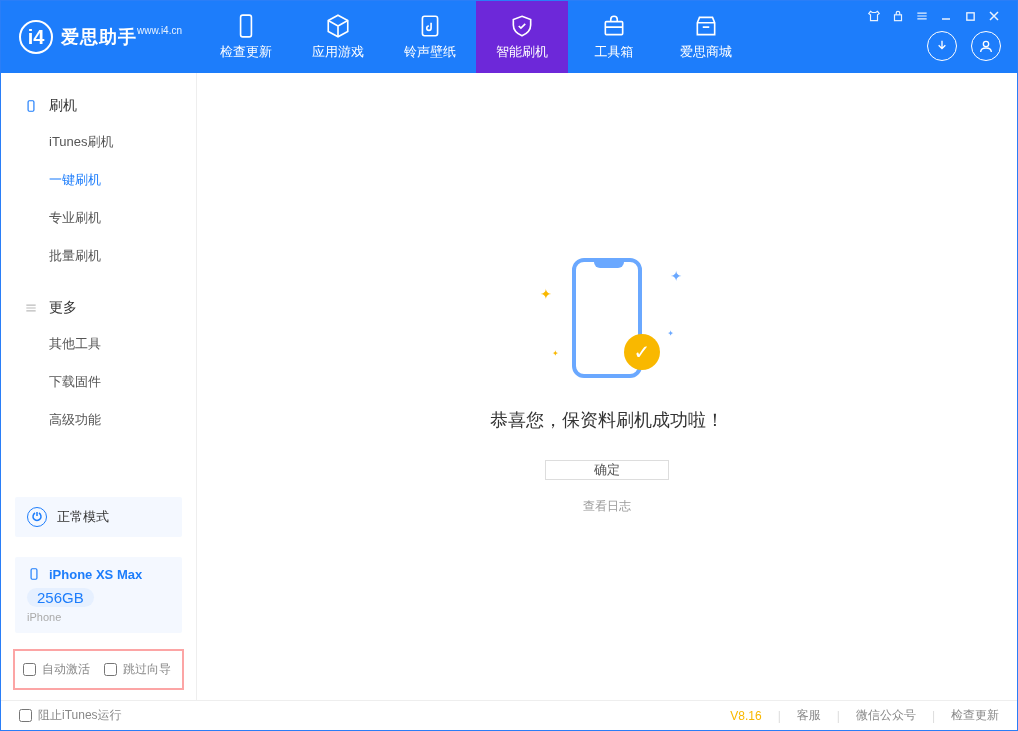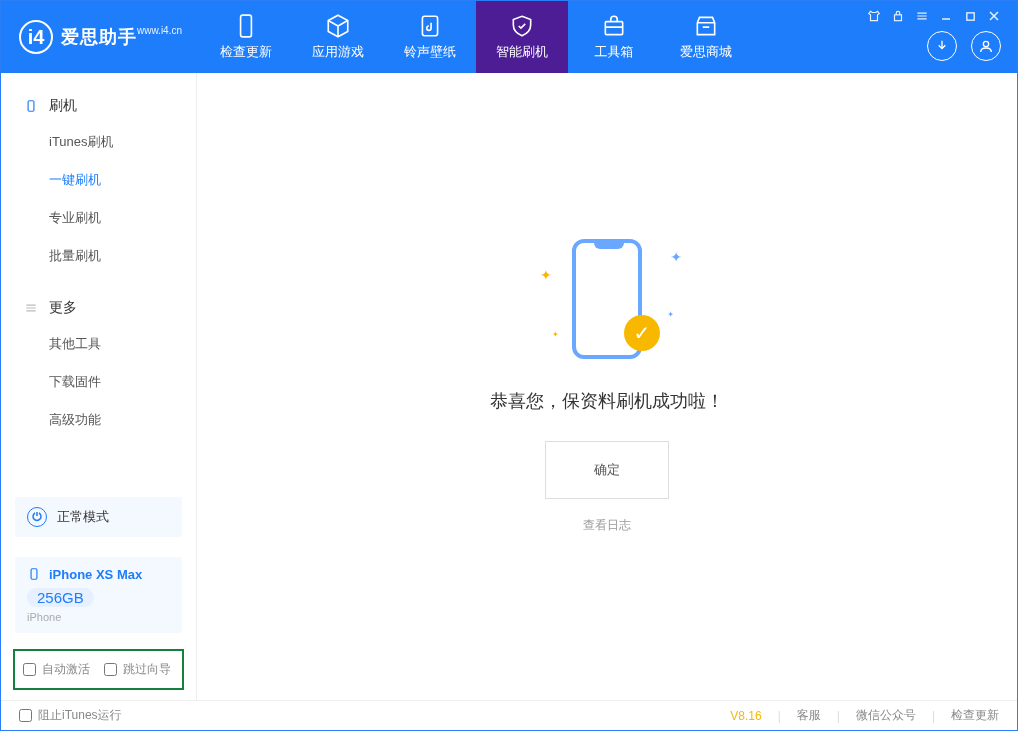--- a/index.html
+++ b/index.html
@@ -9,21 +9,21 @@
 .header { background: #1d7dfb; height: 72px; display: flex; align-items: center; color: #fff; position: relative; }
 .logo-area { display: flex; align-items: center; padding: 0 18px; }
 .logo-circle { width: 34px; height: 34px; border: 2px solid #fff; border-radius: 50%; display: flex; align-items: center; justify-content: center; font-size: 20px; font-weight: bold; margin-right: 8px; }
 .logo-text { display: flex; flex-direction: row; }
 .logo-title { font-size: 18px; font-weight: bold; letter-spacing: 1px; }
 .logo-sub { font-size: 10px; opacity: 0.9; }
 
 .nav-tabs { display: flex; height: 100%; }
 .nav-tab { width: 92px; height: 100%; display: flex; flex-direction: column; align-items: center; justify-content: center; cursor: pointer; font-size: 13px; }
 .nav-tab svg, .nav-tab .nav-icon { width: 26px; height: 26px; margin-bottom: 4px; }
-.nav-tab.active { background: #4c1d95; }
+.nav-tab.active { background: #6d28d9; }
 
 .header-right { position: absolute; right: 16px; top: 0; height: 100%; display: flex; align-items: center; gap: 12px; }
 .header-right .row-top { position: absolute; right: 0; top: 8px; display: flex; gap: 10px; }
 .win-ctrl, .top-icon { width: 14px; height: 14px; display: flex; align-items: center; justify-content: center; cursor: pointer; opacity: 0.9; }
 .header-circles { display: flex; gap: 14px; margin-top: 18px; }
 .circ-btn { width: 30px; height: 30px; border: 1.5px solid #fff; border-radius: 50%; display: flex; align-items: center; justify-content: center; cursor: pointer; }
 
 
 .body { display: flex; height: calc(100% - 72px - 30px); }
 .sidebar { width: 196px; border-right: 1px solid #eee; display: flex; flex-direction: column; }
@@ -33,35 +33,35 @@
 .side-item { padding: 10px 22px 10px 48px; font-size: 13px; color: #555; cursor: pointer; }
 .side-item.active { color: #1d7dfb; }
 
 .device-box { margin: 10px 14px; background: #f4f8ff; border-radius: 2px; padding: 10px 12px; }
 .device-box.mode { display: flex; align-items: center; gap: 10px; color: #333; font-size: 13px; }
 .mode-icon { width: 20px; height: 20px; border-radius: 50%; border: 1.5px solid #1d7dfb; display: flex; align-items: center; justify-content: center; }
 .device-box.device .dname { color: #1d7dfb; font-weight: bold; font-size: 13px; display: flex; gap: 8px; }
 .capacity { display: inline-block; margin-top: 6px; background: #e6f0ff; color: #1d7dfb; border-radius: 10px; padding: 1px 10px; font-size: 15px; }
 .dtype { color: #aaa; font-size: 11px; margin-top: 4px; }
 
-.checkbox-row { border: 2px solid #15803d; margin: 6px 12px 10px; padding: 10px 8px; display: flex; gap: 14px; align-items: center; }
+.checkbox-row { border: 2px solid #fca5a5; margin: 6px 12px 10px; padding: 10px 8px; display: flex; gap: 14px; align-items: center; }
 .chk { display: flex; align-items: center; gap: 6px; font-size: 12px; color: #888; }
 .chk input { width: 13px; height: 13px; }
 
 
 .main { flex: 1; display: flex; flex-direction: column; align-items: center; justify-content: center; }
 .illus { position: relative; width: 150px; height: 130px; margin-bottom: 20px; }
 .phone { position: absolute; left: 40px; top: 0; width: 70px; height: 120px; border: 4px solid #6aa8ff; border-radius: 12px; background: #fff; }
 .phone::before { content: ""; position: absolute; top: -2px; left: 18px; width: 30px; height: 8px; background: #6aa8ff; border-radius: 0 0 6px 6px; }
 .check-badge { position: absolute; right: 22px; bottom: 18px; width: 36px; height: 36px; background: #f9b800; border-radius: 50%; display: flex; align-items: center; justify-content: center; color: #fff; font-size: 20px; }
 .spark { position: absolute; color: #f9b800; font-size: 14px; }
 .s1 { left: 8px; top: 28px; } .s2 { right: 0; top: 10px; color: #6aa8ff; } .s3 { right: 8px; bottom: 50px; color: #6aa8ff; font-size: 8px; } .s4 { left: 20px; bottom: 30px; font-size: 8px; }
 
 .success-text { font-size: 18px; color: #333; margin-bottom: 28px; }
-.ok-btn { border: 1px solid #ddd; background: #fff; padding: 19px 48px; font-size: 13px; color: #555; cursor: pointer; margin-bottom: 18px; }
+.ok-btn { border: 1px solid #ddd; background: #fff; padding: 0 48px; font-size: 13px; color: #555; cursor: pointer; margin-bottom: 18px; }
 .log-link { color: #999; font-size: 12px; cursor: pointer; }
 
 
 .footer { height: 30px; border-top: 1px solid #eee; display: flex; align-items: center; padding: 8px 18px; font-size: 12px; color: #888; }
 .footer .left { display: flex; align-items: center; gap: 6px; }
 .footer .right { margin-left: auto; display: flex; align-items: center; gap: 16px; }
 .footer .sep { color: #ddd; }
 .ver { color: #f9b800; }
 </style>
 </head>

